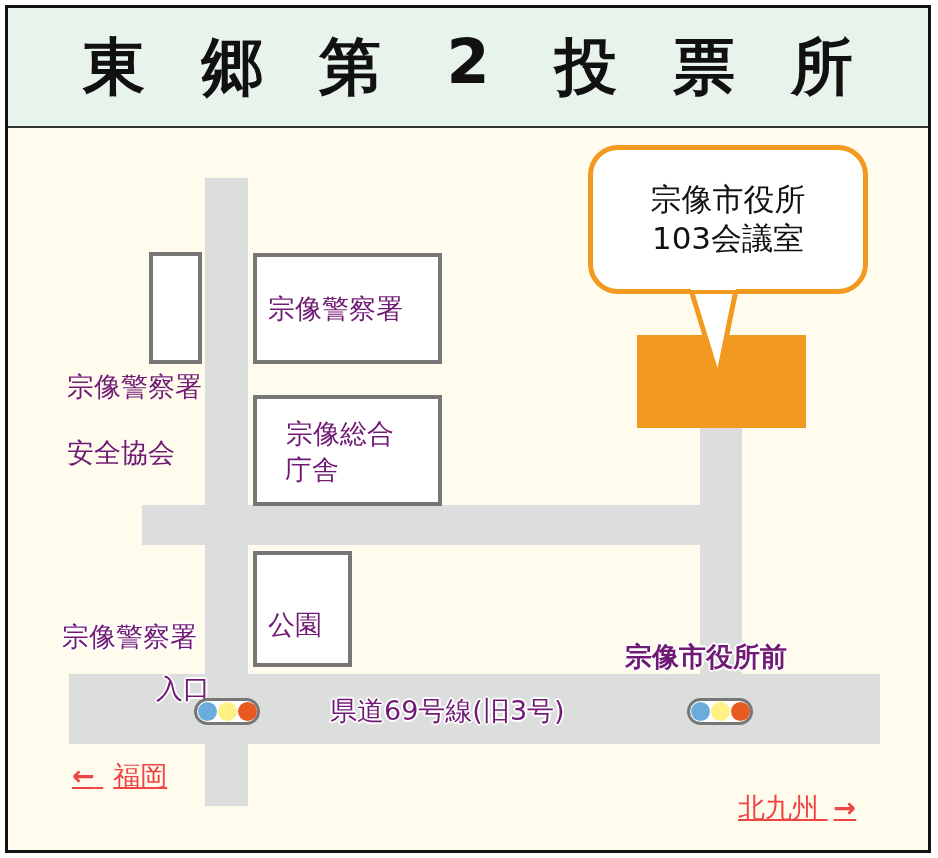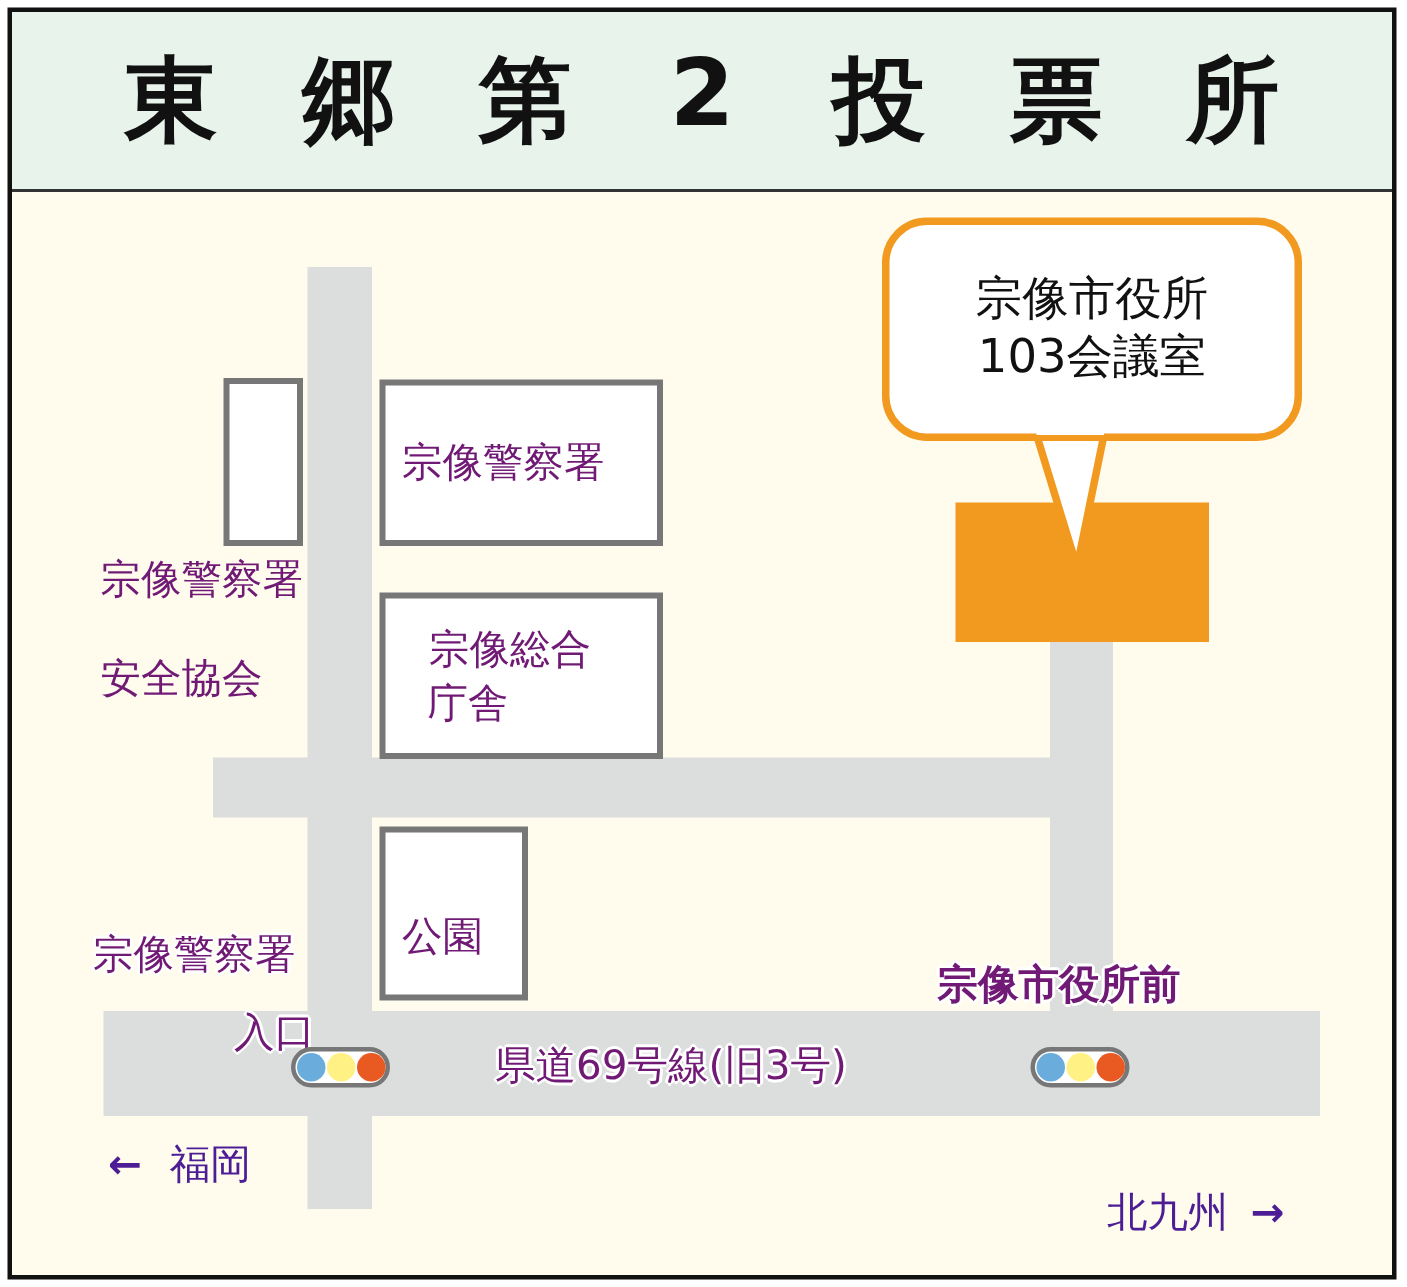--- a/index.html
+++ b/index.html
@@ -17,21 +17,21 @@
   .lbl { position:absolute; font-size:27px; color:#701a75; line-height:1.25; white-space:nowrap; }
   .halo { text-shadow: 0 0 2px #fff, 0 0 2px #fff, 1px 1px 0 #fff, -1px -1px 0 #fff, 1px -1px 0 #fff, -1px 1px 0 #fff, 2px 0 0 #fff, -2px 0 0 #fff, 0 2px 0 #fff, 0 -2px 0 #fff; }
   .target { position:absolute; background:#f19a1f; }
   .callout { position:absolute; left:588px; top:145px; width:280px; height:149px;
              background:#fff; border:5px solid #f19a1f; border-radius:30px; }
   .callout-text { position:absolute; left:0; top:30px; width:100%; text-align:center;
                   font-size:31px; line-height:1.25; color:#111; font-weight:500; }
   .signal { position:absolute; width:66px; height:27px; border:3px solid #777; border-radius:14px;
             background:#fff; display:flex; align-items:center; justify-content:center; gap:1px; }
   .signal i { display:block; width:19px; height:19px; border-radius:50%; }
-  .arrow-lbl { position:absolute; font-size:27px; color:#4c1d95; white-space:nowrap; }
+  .arrow-lbl { position:absolute; font-size:27px; color:#ef4444; white-space:nowrap;text-decoration:underline; }
 </style>
 </head>
 <body>
 
 <div class="frame">
   <div class="header">
     <div class="title">
       <span>東</span>
       <span>郷</span>
       <span>第</span>

